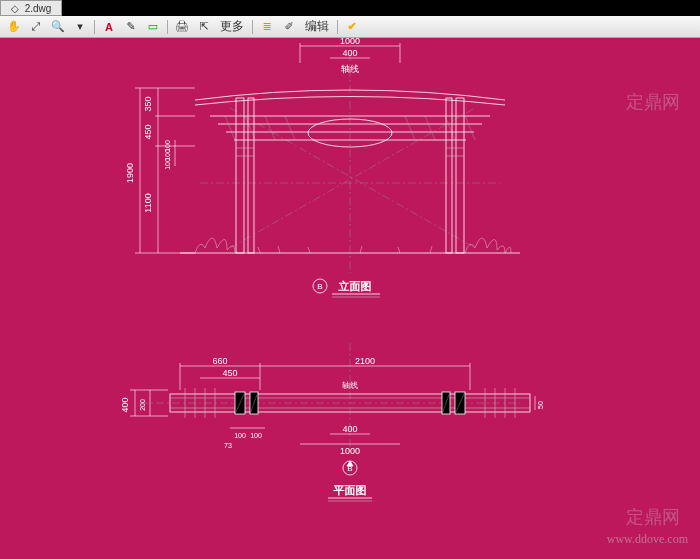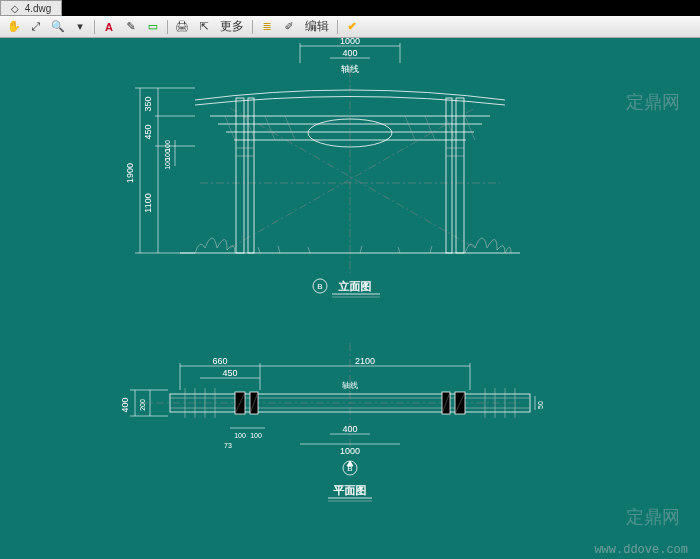--- a/index.html
+++ b/index.html
@@ -52,32 +52,32 @@
     }
     .tb-text {
       font-size: 12px;
       color: #333;
       padding: 0 4px;
       cursor: pointer;
     }
     .canvas {
       position: absolute;
       top: 38px; left: 0; right: 0; bottom: 0;
-      background: #0f766e;
+      background: #be185d;
     }
     .watermark {
       position: absolute;
       color: rgba(200,200,200,0.35);
       font-size: 18px;
-      font-family: Liberation Mono, monospace;
+      font-family: Liberation Serif, serif;
       pointer-events: none;
     }
     .wm1 { top: 52px; right: 20px; }
     .wm2 { bottom: 30px; right: 20px; }
-    .wm3 { bottom: 2px; right: 12px; font-size: 12px; color: rgba(200,200,200,0.5);}
+    .wm3 { bottom: 12px; right: 12px; font-size: 12px; color: rgba(200,200,200,0.5);}
     svg { position: absolute; top: 0; left: 0; }
     .dim-text {
       font-size: 9px;
       fill: #fff;
       font-family: Arial, sans-serif;
       text-anchor: middle;
     }
     .label-text {
       font-size: 11px;
       fill: #fff;
@@ -89,21 +89,21 @@
     .draw-line { stroke: #fff; stroke-width: 0.8; }
     .thin-line { stroke: #ccc; stroke-width: 0.5; }
     .dash-line { stroke: #888; stroke-width: 0.5; stroke-dasharray: 8,3,2,3; }
     .hatch { stroke: #aaa; stroke-width: 0.4; }
   </style>
 </head>
 <body>
 
 <div class="title-tab">
   <span>◇</span>
-  <span>4.dwg</span>
+  <span>2.dwg</span>
 </div>
 
 <div class="toolbar">
   <div class="tb-btn">✋</div>
   <div class="tb-btn">⤢</div>
   <div class="tb-btn">🔍</div>
   <div class="tb-btn">▾</div>
   <div class="tb-sep"></div>
   <div class="tb-btn" style="color:#c02;font-weight:bold;">A</div>
   <div class="tb-btn">✎</div>

